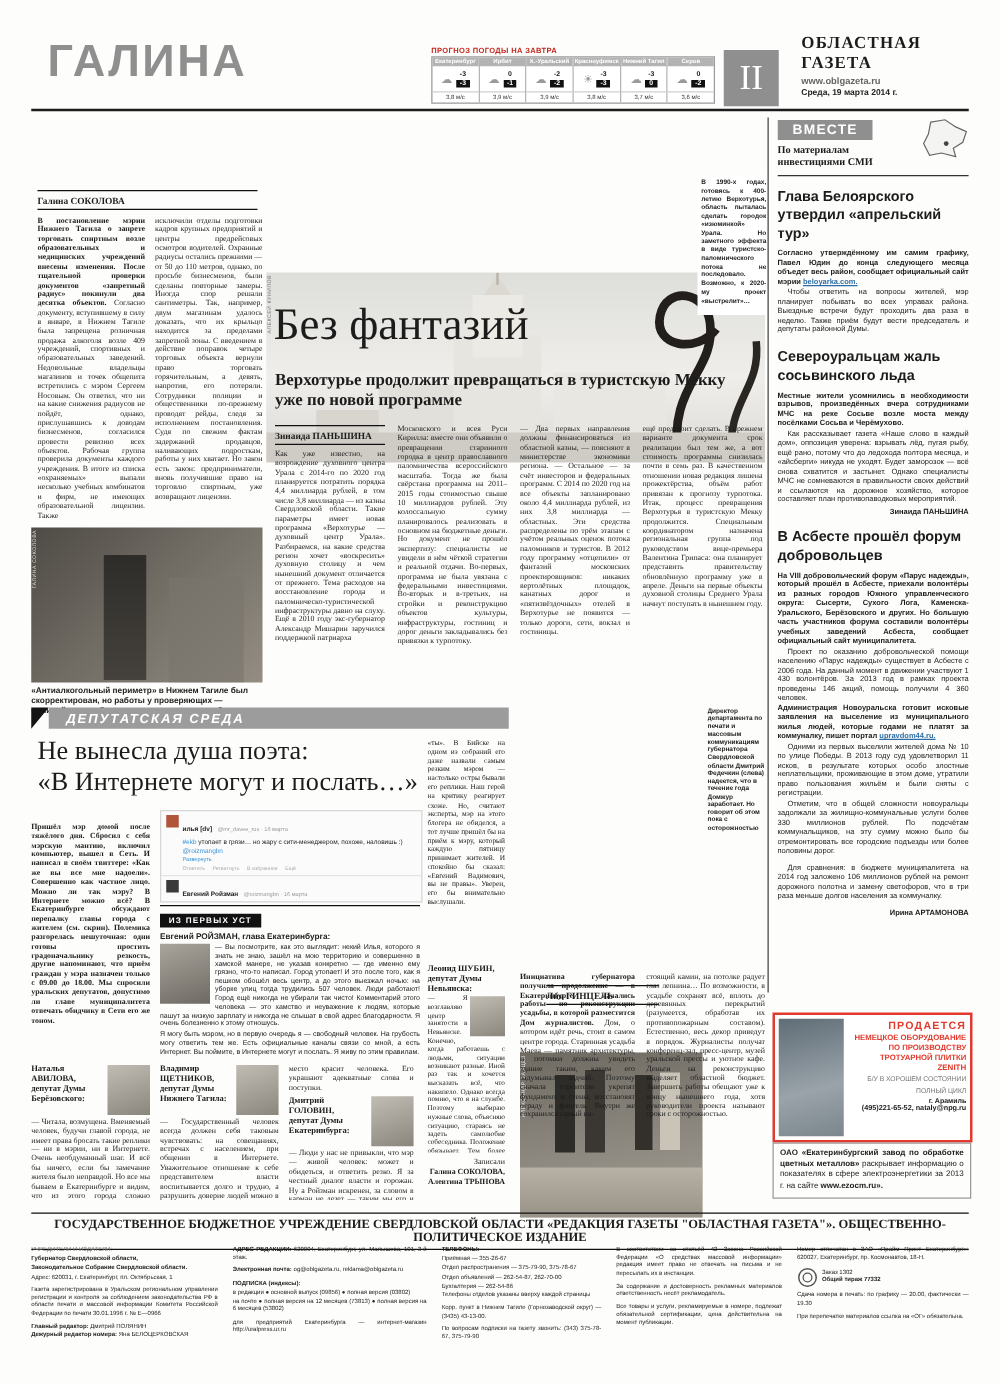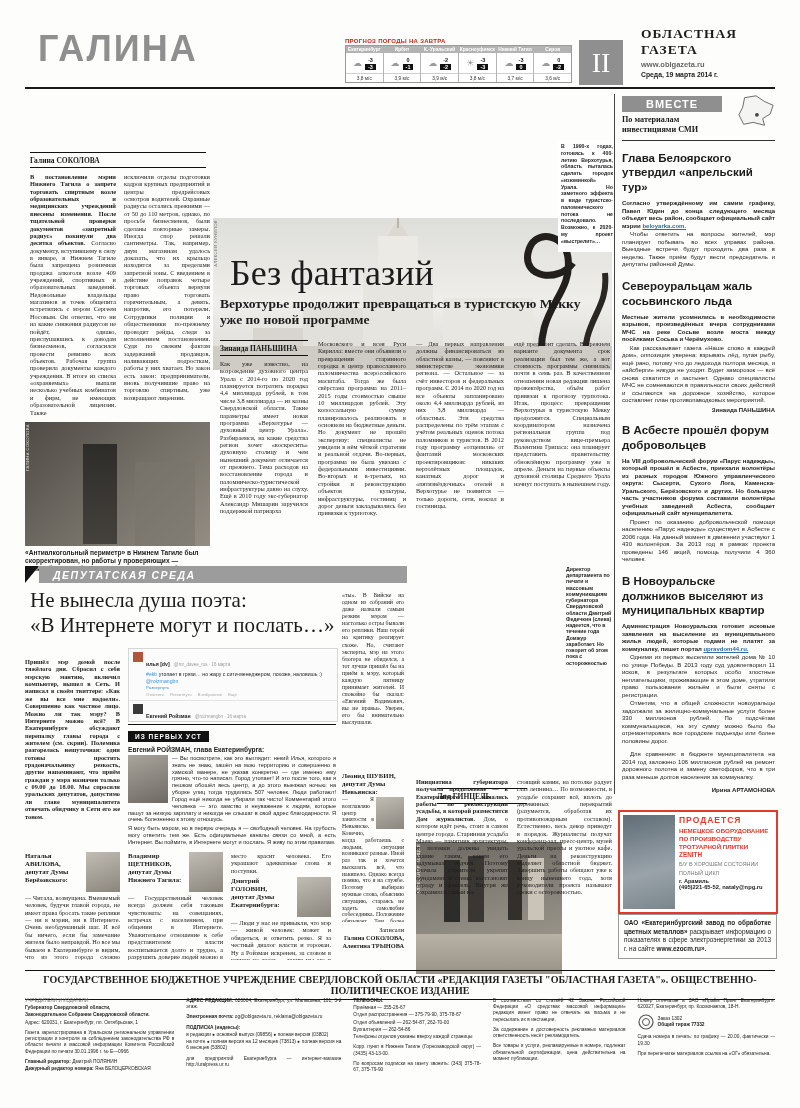--- a/index.html
+++ b/index.html
@@ -58,31 +58,31 @@
   .fhspk{font:bold 6.6px "Liberation Sans",sans-serif;margin:3px 0 2px;}
   .fhq{font:5.6px "Liberation Sans",sans-serif;line-height:1.22;text-align:justify;}
   .hshot{float:left;width:40px;height:48px;margin:0 4px 2px 0;background:linear-gradient(160deg,#a9a49c,#6e6a63);}
   
   .dhead{display:flex;gap:3px;margin-bottom:2px;}
   .dname{font:bold 6.8px "Liberation Serif",serif;line-height:1.18;}
   .dph{width:34px;height:40px;flex:none;background:linear-gradient(160deg,#c2bdb4,#8a857d);}
   .dq{font-size:6.3px;line-height:1.17;text-align:justify;}
   
   .sb-bar{background:#8f8f8f;color:#fff;font:bold 11px "Liberation Sans",sans-serif;
-          letter-spacing:1px;padding:2px 24px;display:inline-block;}
+          letter-spacing:1px;padding:2px 12px;display:inline-block;}
   .sb-sub{font:bold 8.2px "Liberation Serif",serif;line-height:1.25;margin-top:3px;}
   .sb-t{font:bold 11.5px "Liberation Sans",sans-serif;line-height:1.3;margin:10px 0 5px;}
   .sb-lead{font:bold 6px "Liberation Sans",sans-serif;line-height:1.25;text-align:justify;}
   .sb-p{font:6px "Liberation Sans",sans-serif;line-height:1.25;text-align:justify;text-indent:8px;margin-top:1px;}
   .sb-a{font:bold 6px "Liberation Sans",sans-serif;text-align:right;margin-top:2px;}
   .lnk{color:#2e6da4;text-decoration:underline;font-weight:bold;}
   
   .adbox{border:2px solid #e23b2e;display:flex;gap:4px;padding:3px;background:#fff;}
   .adph{width:52px;flex:none;background:linear-gradient(165deg,#5f6d76,#9aa3aa 60%,#7b858c);}
-  .adtxt{flex:1;text-align:left;font-family:"Liberation Sans",sans-serif;}
+  .adtxt{flex:1;text-align:right;font-family:"Liberation Sans",sans-serif;}
   .ad-r{color:#e23b2e;font-weight:bold;}
   .ad-g{color:#777;}
   .noticebox{border:1px solid #9a9a9a;padding:4px 5px;font:6.4px "Liberation Sans",sans-serif;line-height:1.35;text-align:justify;}
   
   .ftitle{border-top:1px solid #111;border-bottom:1px solid #111;text-align:center;
           font:bold 10px "Liberation Serif",serif;padding:3px 0;}
   .fcols{display:flex;gap:12px;font:4.8px "Liberation Sans",sans-serif;line-height:1.3;color:#222;}
   .fcols .fc{text-align:justify;}
   .fl{color:#777;}
   .fcols p{margin:0 0 4px;}
@@ -186,21 +186,21 @@
       <rect x="230" y="80" width="90" height="72" fill="#e9e7e1"></rect>
       <rect x="40" y="110" width="50" height="42" fill="#d8d5cf"></rect>
       <path d="M330 150 C320 90 360 80 355 40 C352 15 320 10 315 35 C310 60 345 65 360 45" stroke="#221f1c" stroke-width="7" fill="none"></path>
       <path d="M372 152 C368 100 396 95 392 55" stroke="#2a2622" stroke-width="6" fill="none"></path>
       <rect x="0" y="128" width="399" height="24" fill="#cfccc5"></rect>
     </svg>
     <div class="vcred">АЛЕКСЕЙ КУНИЛОВ</div>
   </div>
   <div class="abs note just clip" style="left:558px;top:140px;width:52px;height:106px;">В 1990-х годах, готовясь к 400-летию Верхотурья, область пыталась сделать городок «изюминкой» Урала. Но заметного эффекта в виде туристско-паломнического потока не последовало. Возможно, к 2020-му проект «выстрелит»…</div>
 
-  <div class="abs hl" style="left:219px;top:252px;font-size:36px;margin-left:11px;">Без фантазий</div>
+  <div class="abs hl" style="left:219px;top:238px;font-size:36px;">Без фантазий</div>
   <div class="abs b" style="left:220px;top:296px;width:372px;font-size:13.5px;line-height:1.2;">Верхотурье продолжит превращаться в туристскую Мекку уже по новой программе</div>
   <div class="abs byline" style="left:220px;top:340px;width:88px;">Зинаида ПАНЬШИНА</div>
   <div class="abs bt just clip" style="left:220px;top:360px;width:88px;height:200px;">Как уже известно, на возрождение духовного центра Урала с 2014-го по 2020 год планируется потратить порядка 4,4 миллиарда рублей, в том числе 3,8 миллиарда — из казны Свердловской области. Такие параметры имеет новая программа «Верхотурье — духовный центр Урала». Разбираемся, на какие средства регион хочет «воскресить» духовную столицу и чем нынешний документ отличается от прежнего. Тема расходов на восстановление города и паломническо-туристической инфраструктуры давно на слуху. Ещё в 2010 году экс-губернатор Александр Мишарин заручился поддержкой патриарха</div>
   <div class="abs bt just clip" style="left:318px;top:340px;width:88px;height:220px;">Московского и всея Руси Кирилла: вместе они объявили о превращении старинного городка в центр православного паломничества всероссийского масштаба. Тогда же была свёрстана программа на 2011–2015 годы стоимостью свыше 10 миллиардов рублей. Эту колоссальную сумму планировалось реализовать в основном на бюджетные деньги. Но документ не прошёл экспертизу: специалисты не увидели в нём чёткой стратегии и реальной отдачи. Во-первых, программа не была увязана с федеральными инвестициями. Во-вторых и в-третьих, на стройки и реконструкцию объектов культуры, инфраструктуры, гостиниц и дорог деньги закладывались без привязки к турпотоку.</div>
   <div class="abs bt just clip" style="left:416px;top:340px;width:88px;height:220px;">— Два первых направления должны финансироваться из областной казны, — поясняют в министерстве экономики региона. — Остальное — за счёт инвесторов и федеральных программ. С 2014 по 2020 год на все объекты запланировано около 4,4 миллиарда рублей, из них 3,8 миллиарда — областных. Эти средства распределены по трём этапам с учётом реальных оценок потока паломников и туристов. В 2012 году программу «отцепили» от фантазий московских проектировщиков: никаких вертолётных площадок, канатных дорог и «пятизвёздочных» отелей в Верхотурье не появится — только дороги, сети, вокзал и гостиницы.</div>
   <div class="abs bt just clip" style="left:514px;top:340px;width:96px;height:220px;">ещё предстоит сделать. В прежнем варианте документа срок реализации был тем же, а вот стоимость программы снизилась почти в семь раз. В качественном отношении новая редакция лишена прожектёрства, объём работ привязан к прогнозу турпотока. Итак, процесс превращения Верхотурья в туристскую Мекку продолжится. Специальным координатором назначена региональная группа под руководством вице-премьера Валентина Грипаса: она планирует представить правительству обновлённую программу уже в апреле. Деньги на первые объекты духовной столицы Среднего Урала начнут поступать в нынешнем году.</div>
 
   <div class="abs" style="left:25px;top:566px;width:382px;display:flex;">
     <div class="tri"></div>
     <div class="secbar" style="flex:1;padding-left:14px;">ДЕПУТАТСКАЯ СРЕДА</div>
@@ -329,21 +329,20 @@
       <div class="sb-a">Зинаида ПАНЬШИНА</div>
     </div>
 
     <div>
       <div class="sb-t">В Асбесте прошёл форум добровольцев</div>
       <div class="sb-lead">На VIII добровольческий форум «Парус надежды», который прошёл в Асбесте, приехали волонтёры из разных городов Южного управленческого округа: Сысерти, Сухого Лога, Каменска-Уральского, Берёзовского и других. Но большую часть участников форума составили волонтёры учебных заведений Асбеста, сообщает официальный сайт муниципалитета.</div>
       <p class="sb-p" style="margin:1px 0 0;">Проект по оказанию добровольческой помощи населению «Парус надежды» существует в Асбесте с 2006 года. На данный момент в движении участвуют 1 430 волонтёров. За 2013 год в рамках проекта проведены 146 акций, помощь получили 4 360 человек.</p>
     </div>
 
     <div>
-      <div class="sb-t">В Новоуральске должников выселяют из муниципальных квартир</div>
       <div class="sb-lead"><span>Администрация Новоуральска готовит исковые заявления на выселение из муниципального жилья людей, которые годами не платят за коммуналку, пишет портал </span><span class="lnk">upravdom44.ru.</span></div>
       <p class="sb-p" style="margin:1px 0 0;">Одними из первых выселили жителей дома № 10 по улице Победы. В 2013 году суд удовлетворил 11 исков, в результате которых особо злостные неплательщики, проживающие в этом доме, утратили право пользования жильём и были сняты с регистрации.</p>
       <p class="sb-p">Отметим, что в общей сложности новоуральцы задолжали за жилищно-коммунальные услуги более 330 миллионов рублей. По подсчётам коммунальщиков, на эту сумму можно было бы отремонтировать все городские подъезды или более половины дорог.</p>
       <p class="sb-p">Для сравнения: в бюджете муниципалитета на 2014 год заложено 106 миллионов рублей на ремонт дорожного полотна и замену светофоров, что в три раза меньше долгов населения за коммуналку.</p>
       <div class="sb-a">Ирина АРТАМОНОВА</div>
     </div>
   </div>
 
   <div class="abs adbox" style="left:618px;top:810px;width:150px;height:94px;">
     <div class="adph"></div>

